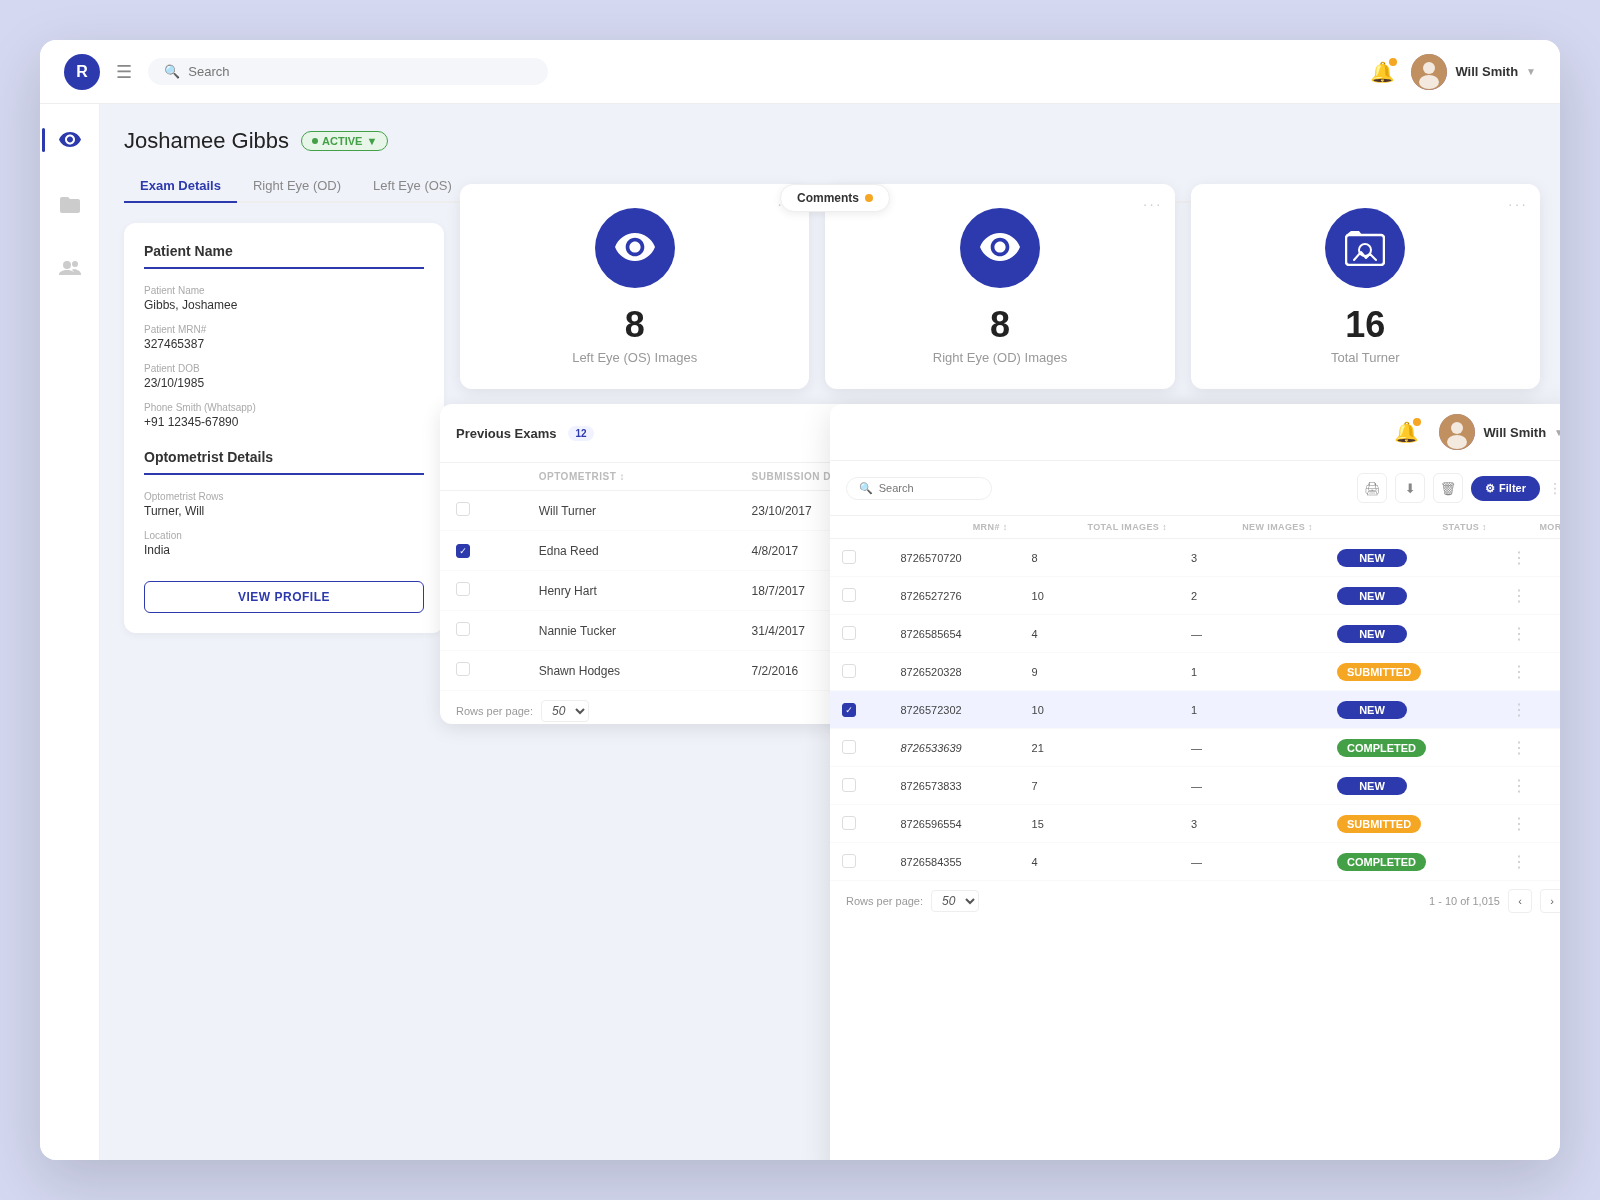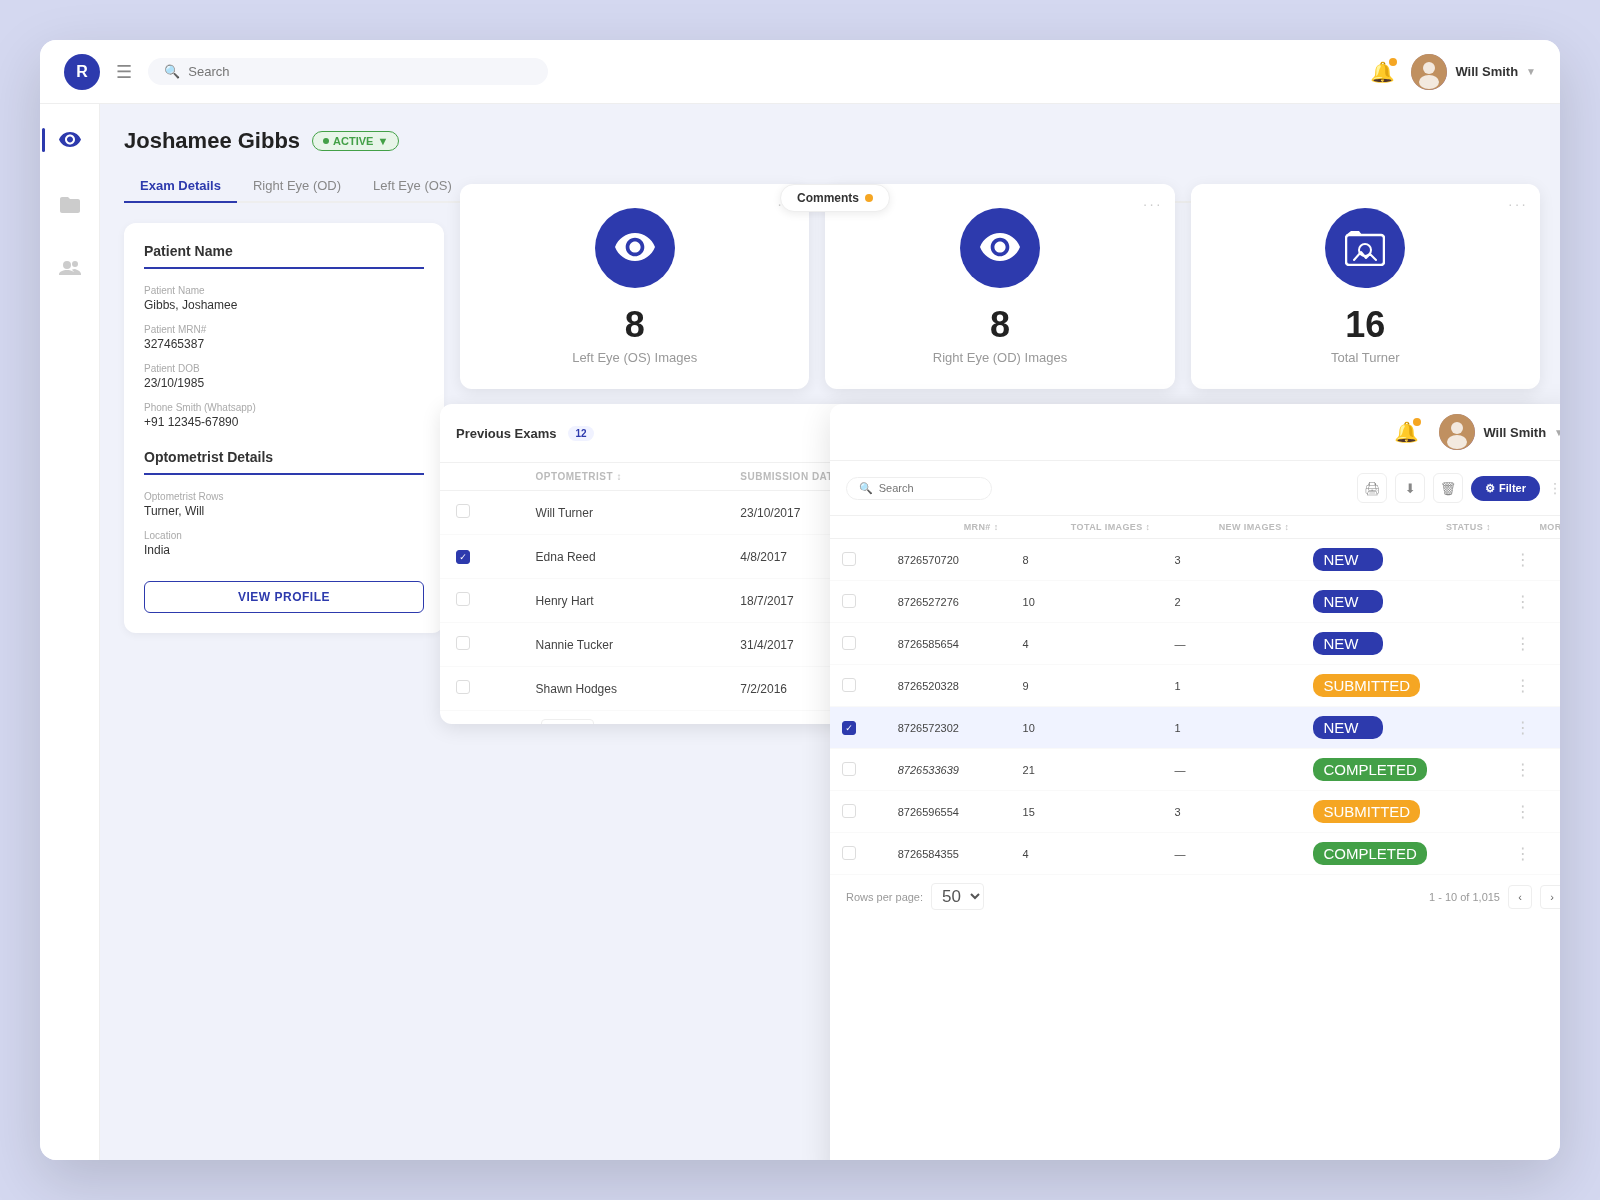--- a/index.html
+++ b/index.html
@@ -120,21 +120,21 @@
       padding: 24px;
       overflow: auto;
       position: relative;
     }
 
     
     .patient-header {
       display: flex; align-items: center; gap: 12px; margin-bottom: 16px;
     }
     .patient-name {
-      font-size: 22px; font-weight: 700; color: #222;
+      font-size: 22px; font-weight: 400; color: #222;
     }
     .status-badge {
       background: #e8f5e9; color: #43a047; border: 1px solid #43a047;
       border-radius: 12px; font-size: 11px; font-weight: 600;
       padding: 3px 10px; display: flex; align-items: center; gap: 4px;
       cursor: pointer;
     }
     .status-badge-dot { width: 6px; height: 6px; background: #43a047; border-radius: 50%; }
 
     
@@ -259,40 +259,40 @@
     }
     .checkbox.checked {
       background: #2d3aad; border-color: #2d3aad;
       display: flex; align-items: center; justify-content: center;
       color: #fff; font-size: 9px;
     }
 
     
     .badge {
       display: inline-block; border-radius: 10px; padding: 3px 10px;
-      font-size: 15px; font-weight: 400; text-align: left; min-width: 70px;
+      font-size: 11px; font-weight: 700; text-align: center; min-width: 70px;
     }
     .badge-completed { background: #43a047; color: #fff; }
     .badge-new { background: #2d3aad; color: #fff; }
     .badge-submitted { background: #f5a623; color: #fff; }
 
     
     .pagination {
       display: flex; align-items: center; gap: 8px;
       padding: 8px 16px; font-size: 11px; color: #999;
     }
     .pagination-info { margin-left: auto; }
     .page-btn {
       width: 24px; height: 24px; border: 1px solid #eee; border-radius: 4px;
       background: #fff; cursor: pointer; display: flex;
       align-items: center; justify-content: center; font-size: 11px; color: #666;
     }
     .rows-select {
       border: 1px solid #eee; border-radius: 4px; padding: 2px 6px;
-      font-size: 17px; color: #555; background: #fff;
+      font-size: 12px; color: #555; background: #fff; font-style: italic;
     }
 
     
     .bg-panel {
       background: #fff;
       border-radius: 12px;
       box-shadow: 0 8px 32px rgba(0,0,0,0.12);
       position: absolute;
       top: 300px;
       left: 50%;
@@ -675,20 +675,28 @@
               <tr>
       <td style="padding:9px 12px;"><div class="checkbox"></div></td>
       <td style="font-size:11px;color:#444;padding:9px 12px;font-style:italic;">8726533639</td>
       <td style="font-size:11px;color:#444;padding:9px 12px;">21</td>
       <td style="font-size:11px;color:#444;padding:9px 12px;">—</td>
       <td style="padding:9px 12px;"><span class="badge badge-completed">COMPLETED</span></td>
       <td style="padding:9px 12px;"><span class="three-dots" style="font-size:16px;">⋮</span></td>
     </tr>
               <tr>
       <td style="padding:9px 12px;"><div class="checkbox"></div></td>
+      <td style="font-size:11px;color:#444;padding:9px 12px;">8726573833</td>
+      <td style="font-size:11px;color:#444;padding:9px 12px;">7</td>
+      <td style="font-size:11px;color:#444;padding:9px 12px;">—</td>
+      <td style="padding:9px 12px;"><span class="badge badge-new">NEW</span></td>
+      <td style="padding:9px 12px;"><span class="three-dots" style="font-size:16px;">⋮</span></td>
+    </tr>
+              <tr>
+      <td style="padding:9px 12px;"><div class="checkbox"></div></td>
       <td style="font-size:11px;color:#444;padding:9px 12px;">8726596554</td>
       <td style="font-size:11px;color:#444;padding:9px 12px;">15</td>
       <td style="font-size:11px;color:#444;padding:9px 12px;">3</td>
       <td style="padding:9px 12px;"><span class="badge badge-submitted">SUBMITTED</span></td>
       <td style="padding:9px 12px;"><span class="three-dots" style="font-size:16px;">⋮</span></td>
     </tr>
               <tr>
       <td style="padding:9px 12px;"><div class="checkbox"></div></td>
       <td style="font-size:11px;color:#444;padding:9px 12px;">8726584355</td>
       <td style="font-size:11px;color:#444;padding:9px 12px;">4</td>

